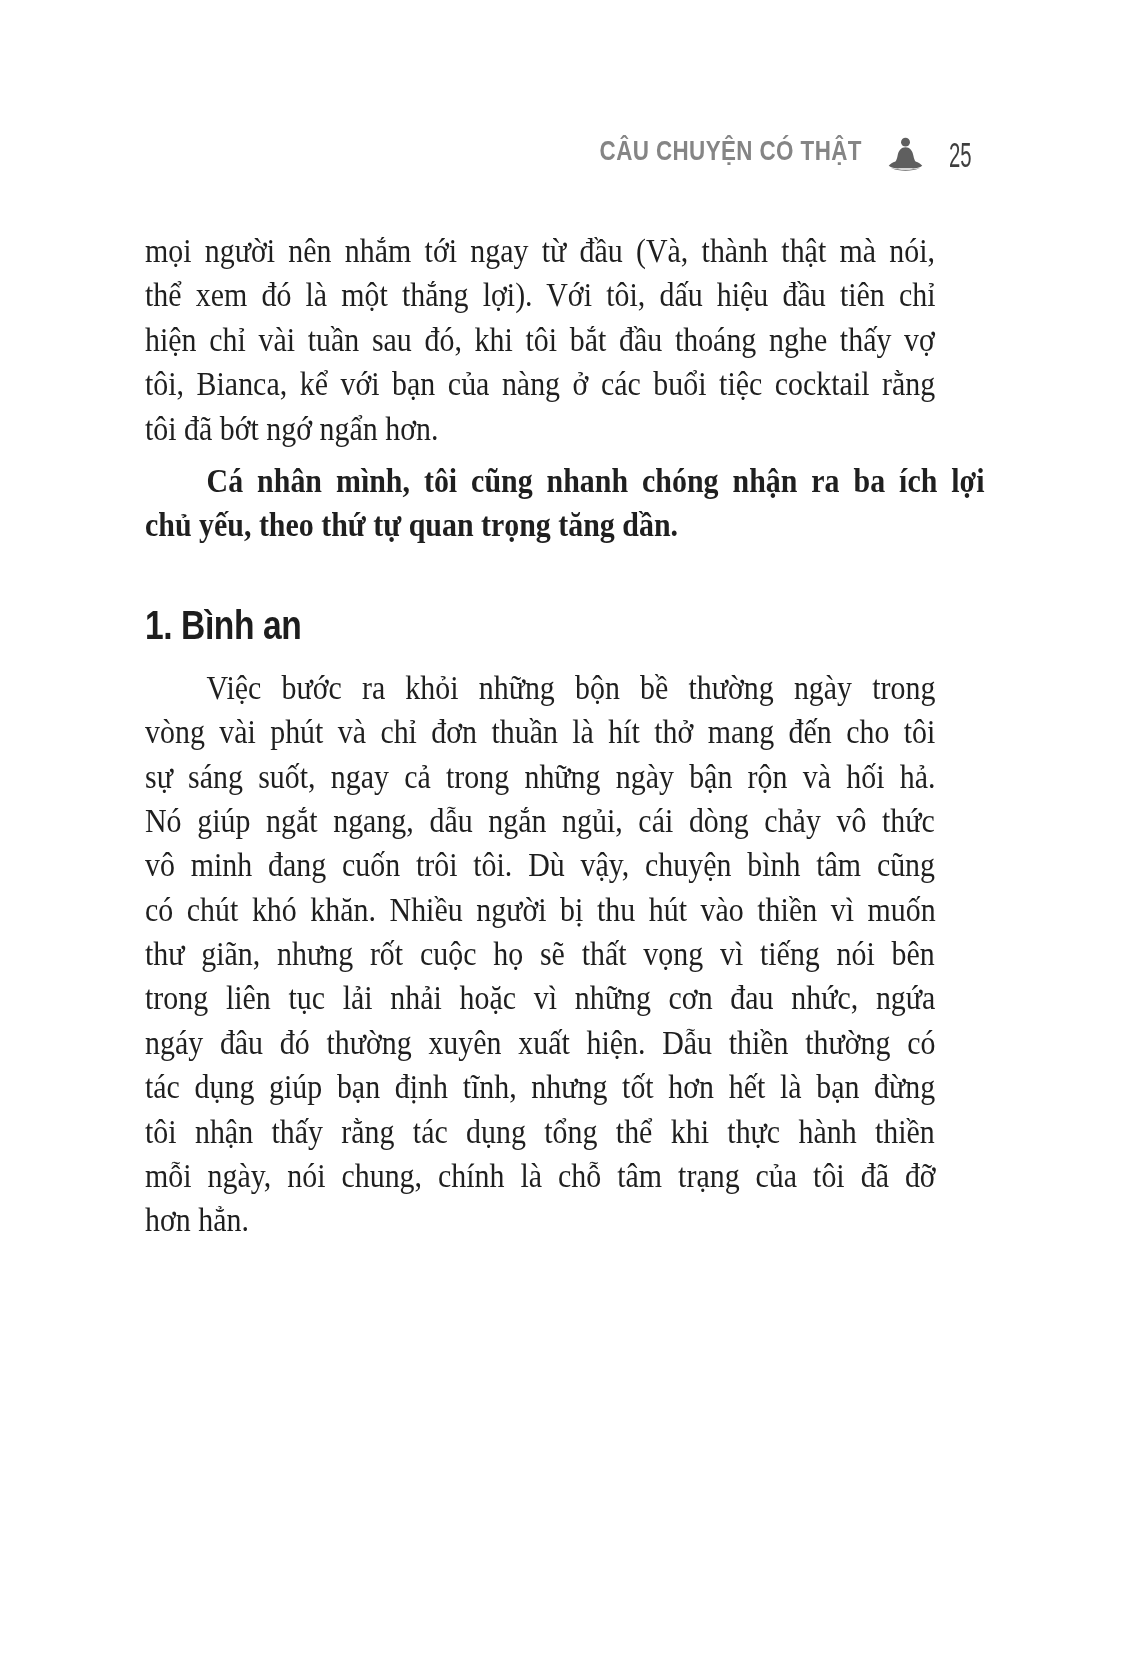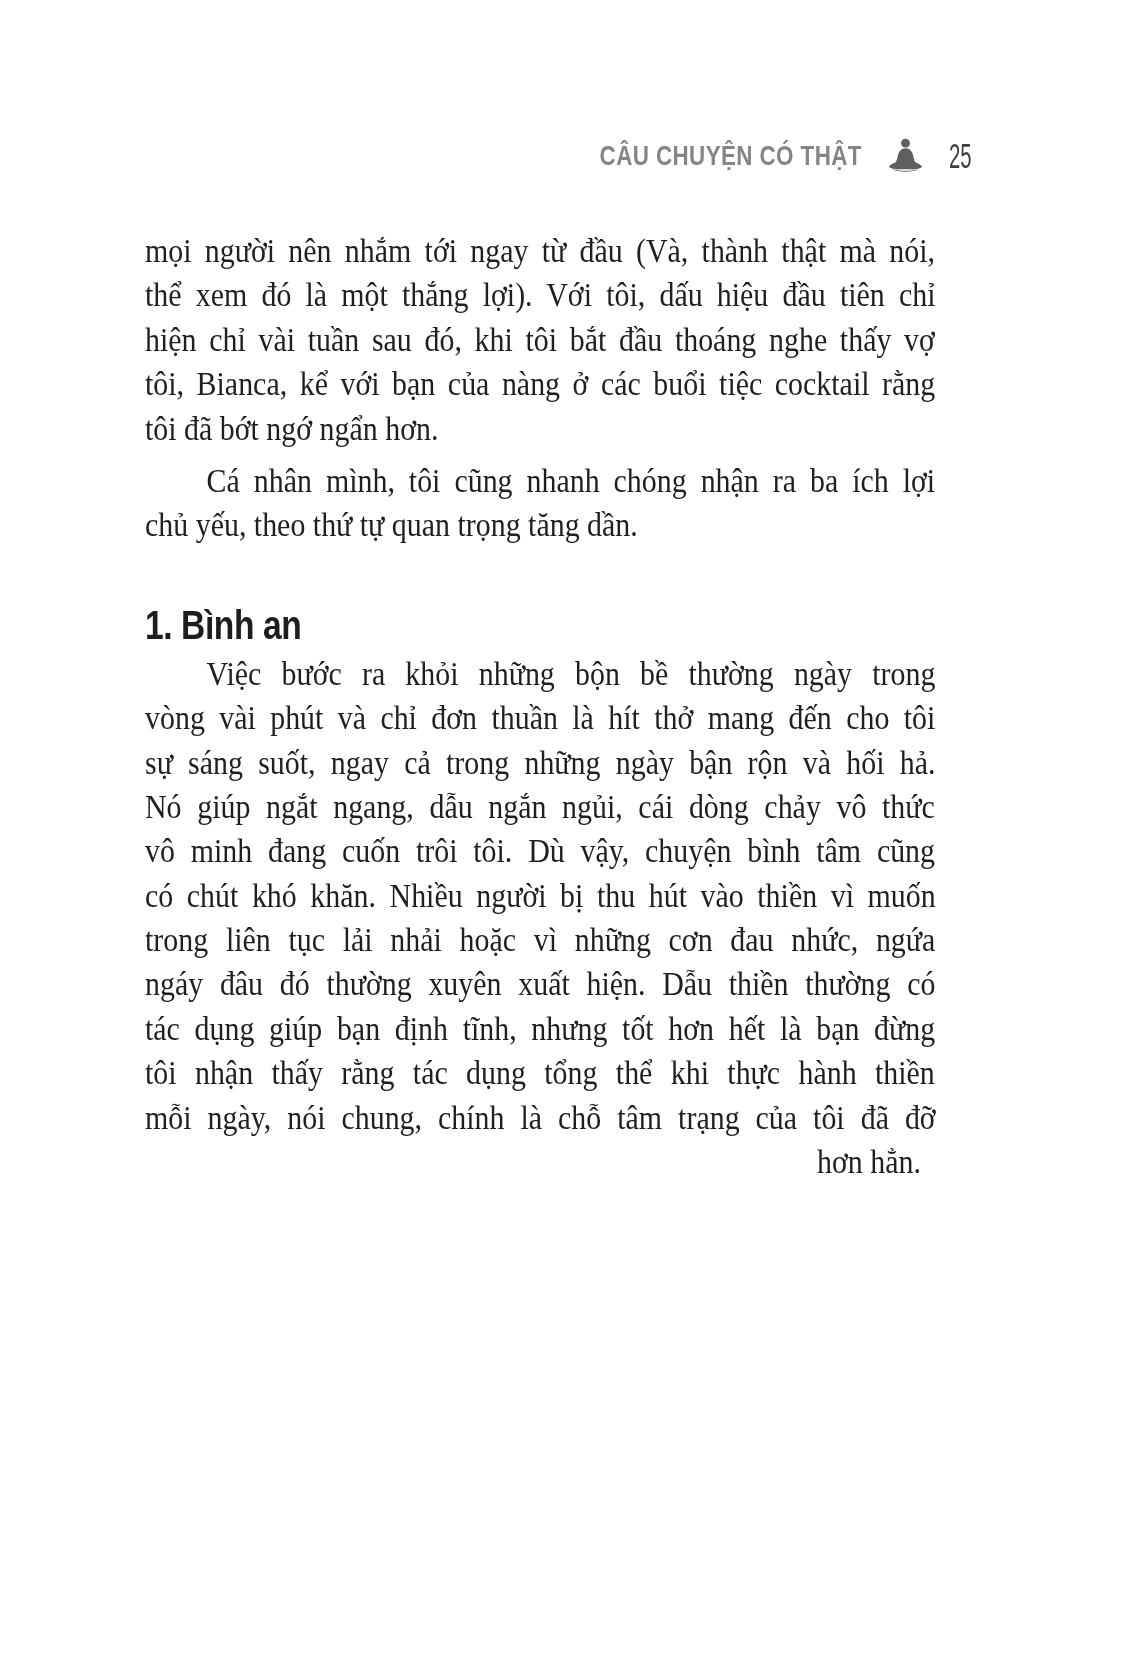--- a/index.html
+++ b/index.html
@@ -9,21 +9,21 @@
     position:relative;
     font-family:"Liberation Serif","DejaVu Serif",serif;
     overflow:hidden;
   }
   .page{position:absolute;inset:0;background:#ffffff;}
 
   
   .page-header{
     position:absolute;
     top:135px;right:137px;height:42px;
-    display:flex;align-items:center;gap:23px;
+    display:flex;gap:23px;
   }
   .running-title{
     font-family:"Liberation Sans","DejaVu Sans",sans-serif;
     font-weight:700;
     font-size:28px;
     letter-spacing:0.5px;
     color:#858585;
     transform:scaleX(0.80);
     transform-origin:100% 50%;
     white-space:nowrap;
@@ -40,22 +40,22 @@
     white-space:nowrap;
   }
 
   
   .content{
     position:absolute;
     left:145px;top:229px;width:790px;
     color:#1f1f1f;
   }
   .paragraph{margin:0;padding:0;}
-  .p2{margin-top:8px;}
-  .p3{margin-top:4px;text-align:right;}
+  .p2{margin-top:8px;font-weight:bold;}
+  .p3{margin-top:18px;}
   .jline{
     height:44.4px;line-height:44.4px;
     font-size:34px;
     white-space:nowrap;
   }
   .jline .t{
     display:inline-block;
     white-space:nowrap;
     transform:scaleX(0.88);
     transform-origin:0 0;
@@ -115,20 +115,21 @@
 
     <h2 class="section-heading">1. Bình an</h2>
 
     <section class="paragraph p3">
       <div class="jline"><span class="t" style="word-spacing: 14.44px;"><span class="ind"></span><span>Việc bước ra khỏi những bộn bề thường ngày trong</span></span></div>
       <div class="jline"><span class="t" style="word-spacing: 7.85px;"><span>vòng vài phút và chỉ đơn thuần là hít thở mang đến cho tôi</span></span></div>
       <div class="jline"><span class="t" style="word-spacing: 8.83px;"><span>sự sáng suốt, ngay cả trong những ngày bận rộn và hối hả.</span></span></div>
       <div class="jline"><span class="t" style="word-spacing: 9.27px;"><span>Nó giúp ngắt ngang, dẫu ngắn ngủi, cái dòng chảy vô thức</span></span></div>
       <div class="jline"><span class="t" style="word-spacing: 9.45px;"><span>vô minh đang cuốn trôi tôi. Dù vậy, chuyện bình tâm cũng</span></span></div>
       <div class="jline"><span class="t" style="word-spacing: 6.92px;"><span>có chút khó khăn. Nhiều người bị thu hút vào thiền vì muốn</span></span></div>
+      <div class="jline"><span class="t" style="word-spacing: 10.58px;"><span>thư giãn, nhưng rốt cuộc họ sẽ thất vọng vì tiếng nói bên</span></span></div>
       <div class="jline"><span class="t" style="word-spacing: 11.64px;"><span>trong liên tục lải nhải hoặc vì những cơn đau nhức, ngứa</span></span></div>
       <div class="jline"><span class="t" style="word-spacing: 10.5px;"><span>ngáy đâu đó thường xuyên xuất hiện. Dẫu thiền thường có</span></span></div>
       <div class="jline"><span class="t" style="word-spacing: 8.17px;"><span>tác dụng giúp bạn định tĩnh, nhưng tốt hơn hết là bạn đừng</span></span></div>
       <div class="jline"><span class="t" style="word-spacing: 12.36px;"><span>tôi nhận thấy rằng tác dụng tổng thể khi thực hành thiền</span></span></div>
       <div class="jline"><span class="t" style="word-spacing: 9.67px;"><span>mỗi ngày, nói chung, chính là chỗ tâm trạng của tôi đã đỡ</span></span></div>
       <div class="jline last"><span class="t"><span>hơn hẳn.</span></span></div>
     </section>
 
   </main>
 </div>

